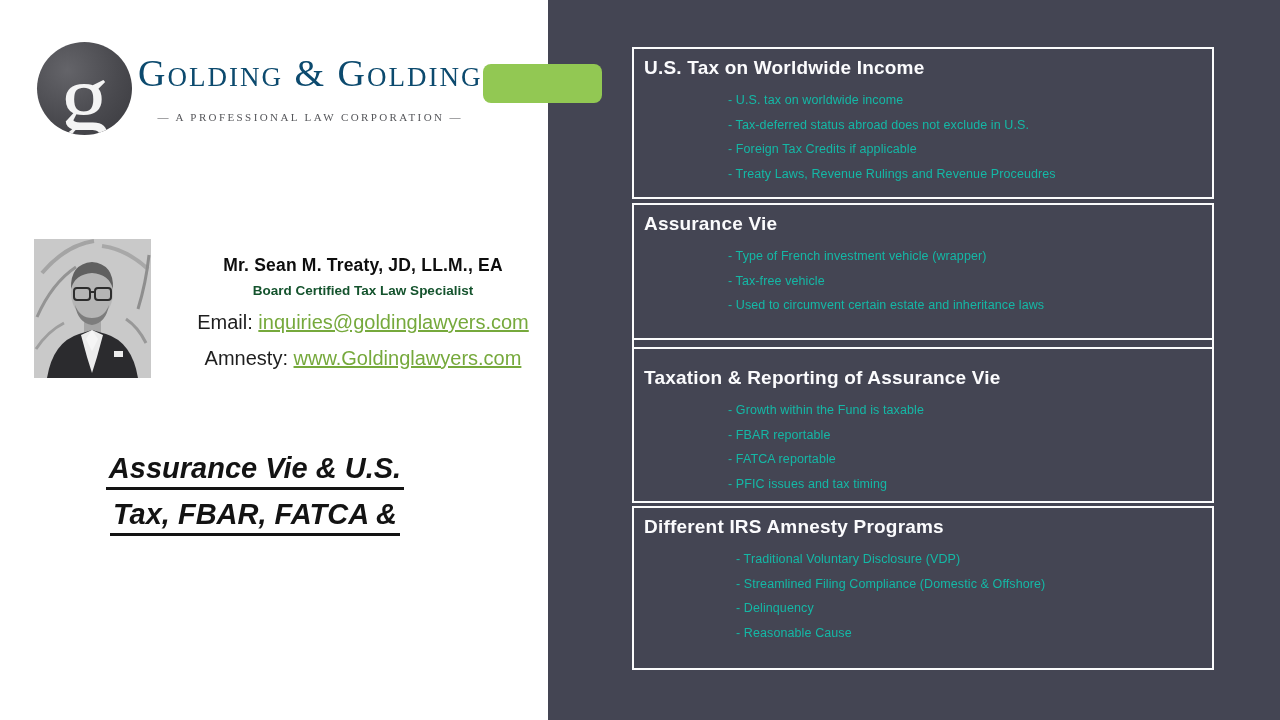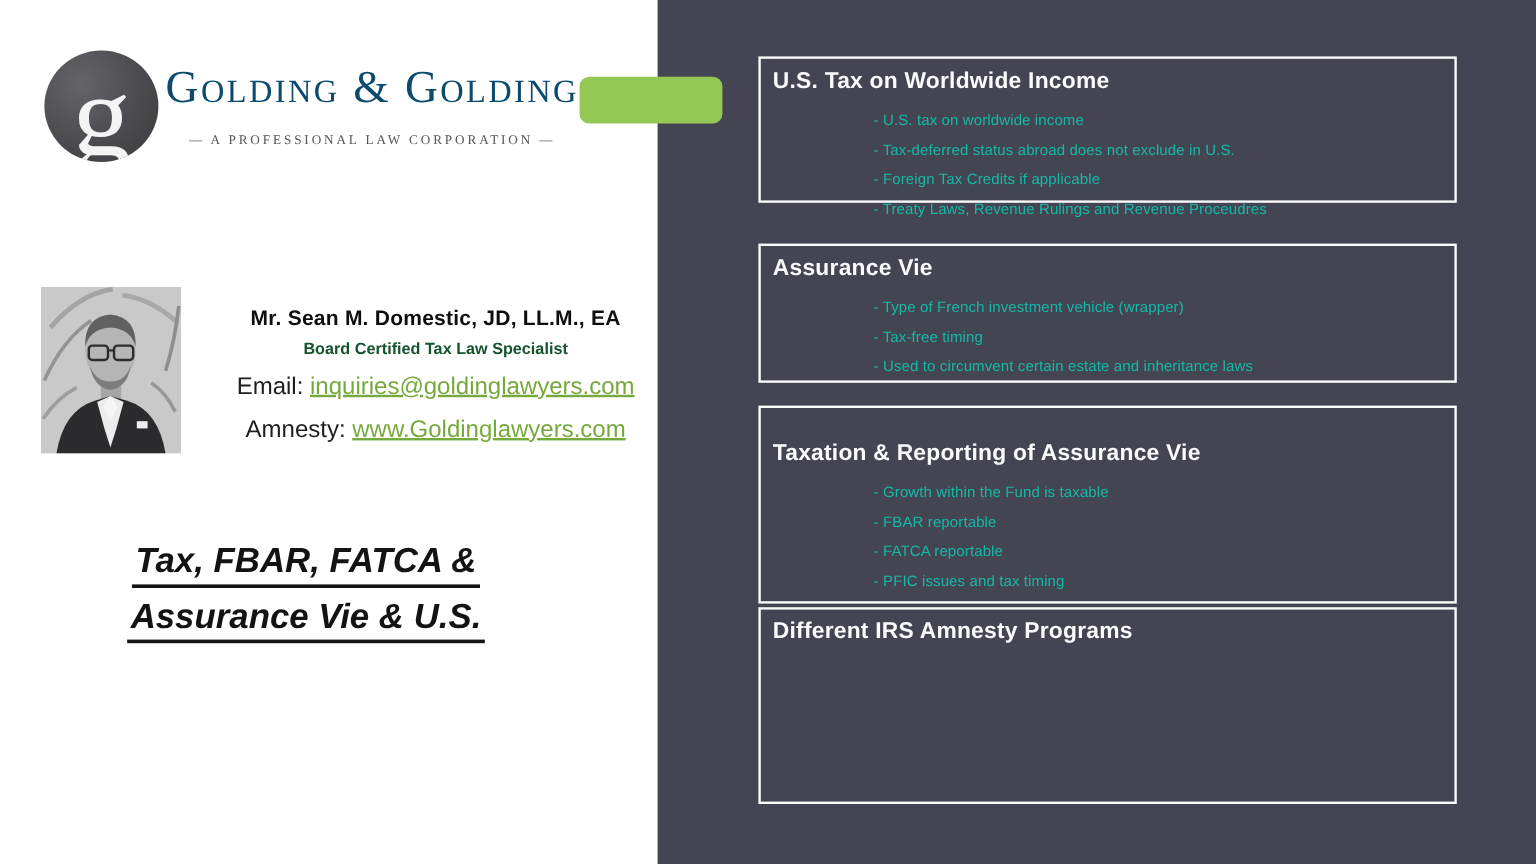--- a/index.html
+++ b/index.html
@@ -7,22 +7,22 @@
     position:relative; width:1280px; height:720px; background:#ffffff;
     overflow:hidden; font-family:"Liberation Sans", sans-serif;
   }
 
   
   .right-pane { position:absolute; left:548px; top:0; width:732px; height:720px; background:#444553; }
   .topic-box {
     position:absolute; left:84px; width:582px; box-sizing:border-box;
     border:2px solid #fbfbfc; padding:6px 10px; color:#fff;
   }
-  #box-us-tax        { top:47px;  height:122px; }
-  #box-assurance-vie { top:203px; height:116px; }
+  #box-us-tax        { top:47px;  height:152px; }
+  #box-assurance-vie { top:203px; height:146px; }
   #box-taxation      { top:338px; height:165px; padding-top:25px; }
   #box-amnesty       { top:506px; height:164px; }
   .topic-box h3 {
     margin:0; font-size:19px; line-height:26px; font-weight:bold; color:#fbfbfd; letter-spacing:0.2px;
   }
   .topic-box ul { list-style:none; margin:12px 0 0 0; padding:0 0 0 84px; }
   .topic-box li {
     font-size:12.5px; line-height:14px; color:#14b8a6; margin-bottom:10.5px; letter-spacing:0.1px;
   }
   #box-amnesty ul { padding-left:92px; }
@@ -100,65 +100,71 @@
       <path d="M58 91 L52 100 L58 112 L64 100 Z" fill="#f5f5f5"></path>
       <rect x="80" y="112" width="9" height="6" fill="#ededed"></rect>
       <ellipse cx="58" cy="54" rx="21" ry="26" fill="#b5b5b5"></ellipse>
       <path d="M37 50 Q36 25 58 23 Q80 25 79 50 Q75 35 58 34 Q41 35 37 50 Z" fill="#606060"></path>
       <path d="M41 66 Q44 84 58 86 Q72 84 75 66 Q70 79 58 79 Q46 79 41 66 Z" fill="#7d7d7d"></path>
       <rect x="40" y="49" width="16" height="12" rx="3" fill="none" stroke="#2d2d2d" stroke-width="2"></rect>
       <rect x="61" y="49" width="16" height="12" rx="3" fill="none" stroke="#2d2d2d" stroke-width="2"></rect>
       <line x1="56" y1="53" x2="61" y2="53" stroke="#2d2d2d" stroke-width="2"></line>
     </svg>
     <div class="contact-text">
-      <div class="contact-name">Mr. Sean M. Domestic, JD, LL.M., EA</div>
+      <div class="contact-name">Mr. Sean M. Treaty, JD, LL.M., EA</div>
       <div class="contact-title">Board Certified Tax Law Specialist</div>
       <div class="contact-line">
         <span>Email: </span><a>inquiries@goldinglawyers.com</a>
       </div>
       <div class="contact-line">
         <span>Amnesty: </span><a>www.Goldinglawyers.com</a>
       </div>
     </div>
   </div>
 
   <div class="headline">
+    <div class="hl-line"><span>Assurance Vie &amp; U.S.</span></div>
     <div class="hl-line"><span>Tax, FBAR, FATCA &amp;</span></div>
-    <div class="hl-line"><span>Assurance Vie &amp; U.S.</span></div>
   </div>
 
   <div class="right-pane">
 
     <section class="topic-box" id="box-us-tax">
       <h3>U.S. Tax on Worldwide Income</h3>
       <ul>
         <li>- U.S. tax on worldwide income</li>
         <li>- Tax-deferred status abroad does not exclude in U.S.</li>
         <li>- Foreign Tax Credits if applicable</li>
         <li>- Treaty Laws, Revenue Rulings and Revenue Proceudres</li>
       </ul>
     </section>
 
     <section class="topic-box" id="box-assurance-vie">
       <h3>Assurance Vie</h3>
       <ul>
         <li>- Type of French investment vehicle (wrapper)</li>
-        <li>- Tax-free timing</li>
+        <li>- Tax-free vehicle</li>
         <li>- Used to circumvent certain estate and inheritance laws</li>
       </ul>
     </section>
 
     <section class="topic-box" id="box-taxation">
       <h3>Taxation &amp; Reporting of Assurance Vie</h3>
       <ul>
         <li>- Growth within the Fund is taxable</li>
         <li>- FBAR reportable</li>
         <li>- FATCA reportable</li>
         <li>- PFIC issues and tax timing</li>
       </ul>
     </section>
 
     <section class="topic-box" id="box-amnesty">
       <h3>Different IRS Amnesty Programs</h3>
+      <ul>
+        <li>- Traditional Voluntary Disclosure (VDP)</li>
+        <li>- Streamlined Filing Compliance (Domestic &amp; Offshore)</li>
+        <li>- Delinquency</li>
+        <li>- Reasonable Cause</li>
+      </ul>
     </section>
 
   </div>
 </div>
 
 </body></html>

